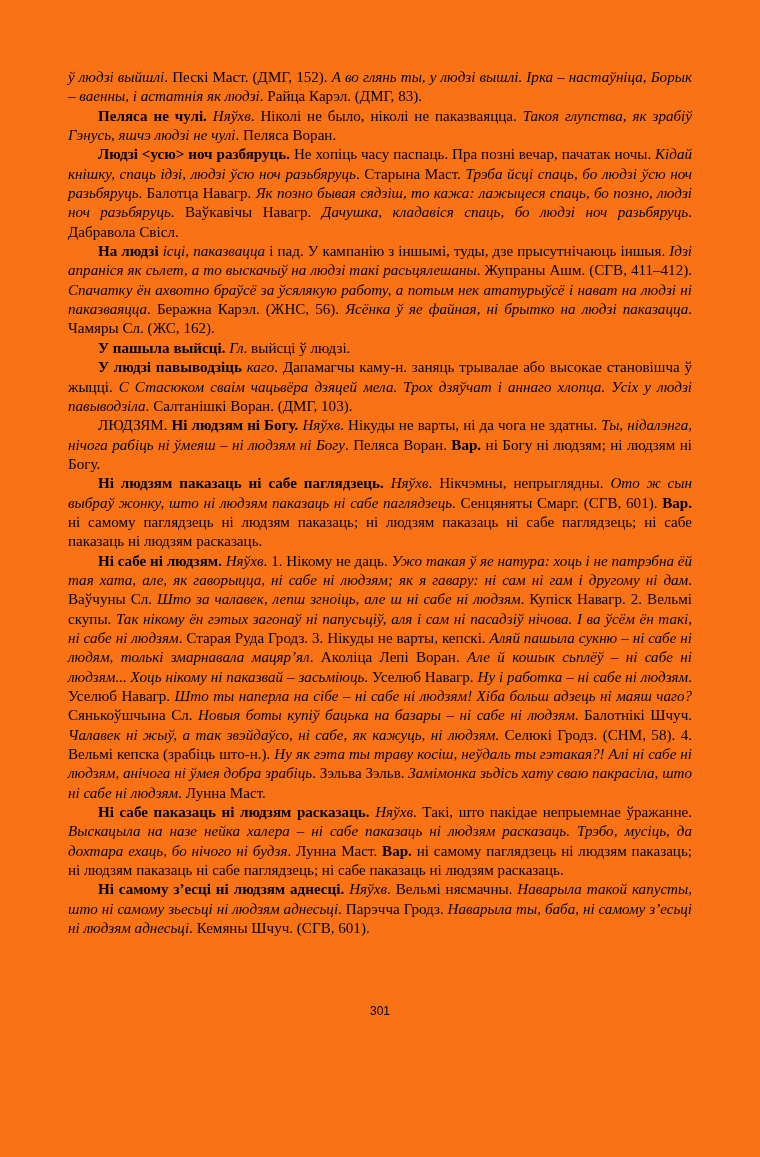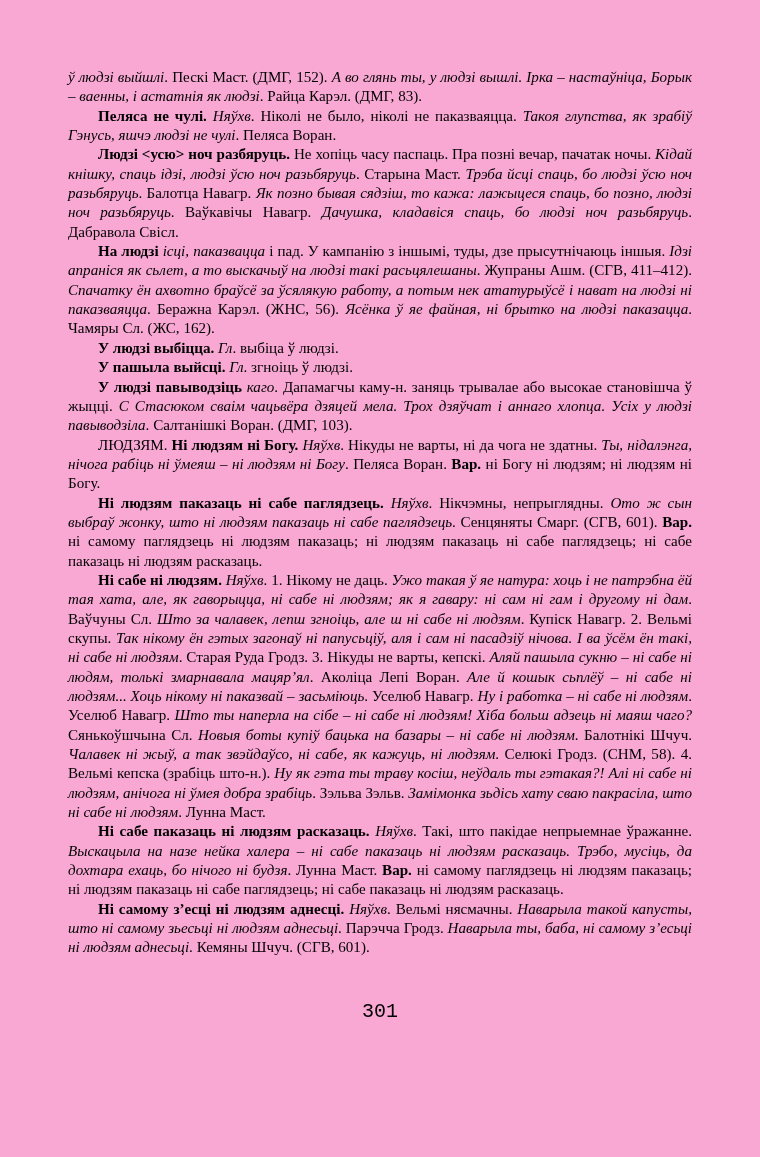--- a/index.html
+++ b/index.html
@@ -14,21 +14,21 @@
     font-family: "Liberation Serif", "DejaVu Serif", serif;
     color: #000000;
     -webkit-font-smoothing: antialiased;
   }
 
   .page {
     position: relative;
     width: 760px;
     height: 1157px;
     box-sizing: border-box;
-    background: #f9a8d4;
+    background: #f97316;
     overflow: hidden;
   }
 
   .text-column {
     position: absolute;
     left: 68px;
     top: 68px;
     width: 624px;
     text-align: justify;
     text-justify: inter-word;
@@ -52,38 +52,37 @@
   .r-bold    { font-weight: bold;  font-style: normal; }
   .r-italic  { font-style: italic; font-weight: normal; }
   .r-bold-italic { font-weight: bold; }
 
   .page-number {
     position: absolute;
     left: 0;
     top: 1002px;
     width: 760px;
     text-align: center;
-    font-size: 20px;
+    font-size: 12px;
     line-height: 19px;
-    font-family: Liberation Mono, monospace;
+    font-family: Liberation Sans, sans-serif;
   }
 </style>
 </head>
 <body>
 
 <div class="page">
 
   <div class="text-column" id="body-text">
 
   <p class="para no-indent"><span class="r-italic">ў людзі выйшлі</span><span class="r-plain">. Пескі Маст. (ДМГ, 152). </span><span class="r-italic">А во глянь ты, у людзі вышлі. Ірка – настаўніца, Борык – ваенны, і астатнія як людзі</span><span class="r-plain">. Райца Карэл. (ДМГ, 83).</span></p>
       <p class="para"><span class="r-bold">Пеляса не чулі.</span><span class="r-plain"> </span><span class="r-italic">Няўхв</span><span class="r-plain">. Ніколі не было, ніколі не паказваяцца. </span><span class="r-italic">Такоя глупства, як зрабіў Гэнусь, яшчэ людзі не чулі</span><span class="r-plain">. Пеляса Воран.</span></p>
       <p class="para"><span class="r-bold">Людзі &lt;усю&gt; ноч разбяруць.</span><span class="r-plain"> Не хопіць часу паспаць. Пра  позні вечар, пачатак ночы. </span><span class="r-italic">Кідай кнішку, спаць ідзі, людзі ўсю ноч разьбяруць</span><span class="r-plain">. Старына Маст. </span><span class="r-italic">Трэба йсці спаць, бо людзі ўсю ноч разьбяруць</span><span class="r-plain">. Балотца Навагр. </span><span class="r-italic">Як позно бывая сядзіш, то кажа: лажыцеся спаць, бо позно, людзі ноч разьбяруць</span><span class="r-plain">. Ваўкавічы Навагр. </span><span class="r-italic">Дачушка, кладавіся спаць, бо людзі ноч разьбяруць</span><span class="r-plain">. Дабравола Свісл.</span></p>
       <p class="para"><span class="r-bold">На людзі</span><span class="r-plain"> </span><span class="r-italic">ісці, паказвацца</span><span class="r-plain"> і пад. У кампанію з іншымі, туды, дзе прысутнічаюць іншыя. </span><span class="r-italic">Ідзі апраніся як сьлет, а то выскачыў на людзі такі расьцялешаны</span><span class="r-plain">. Жупраны Ашм. (СГВ, 411–412). </span><span class="r-italic">Спачатку ён ахвотно браўсё за ўсялякую работу, а потым нек ататурыўсё і нават на людзі ні паказваяцца</span><span class="r-plain">. Беражна Карэл. (ЖНС, 56). </span><span class="r-italic">Ясёнка ў яе файная, ні брытко на людзі паказацца</span><span class="r-plain">. Чамяры Сл. (ЖС, 162).</span></p>
-      <p class="para"><span class="r-bold">У людзі выбіцца.</span><span class="r-plain"> </span><span class="r-italic">Гл</span><span class="r-plain">. выбіца ў людзі.</span></p>
-      <p class="para"><span class="r-bold">У пашыла выйсці.</span><span class="r-plain"> </span><span class="r-italic">Гл</span><span class="r-plain">. згноіць ў людзі.</span></p>
+      <p class="para"><span class="r-bold">У пашыла выйсці.</span><span class="r-plain"> </span><span class="r-italic">Гл</span><span class="r-plain">. выйсці ў людзі.</span></p>
       <p class="para"><span class="r-bold">У людзі павыводзіць</span><span class="r-plain"> </span><span class="r-italic">каго</span><span class="r-plain">. Дапамагчы каму-н. заняць трывалае або высокае становішча ў жыцці. </span><span class="r-italic">С Стасюком сваім чацьвёра дзяцей мела. Трох дзяўчат і аннаго хлопца. Усіх у людзі павыводзіла</span><span class="r-plain">. Салтанішкі Воран. (ДМГ, 103).</span></p>
       <p class="para"><span class="r-plain">ЛЮДЗЯМ. </span><span class="r-bold">Ні людзям ні Богу.</span><span class="r-plain"> </span><span class="r-italic">Няўхв</span><span class="r-plain">. Нікуды не варты, ні да чога не здатны. </span><span class="r-italic">Ты, нідалэнга, нічога рабіць ні ўмеяш – ні людзям ні Богу</span><span class="r-plain">. Пеляса Воран. </span><span class="r-bold-italic">Вар.</span><span class="r-plain"> ні Богу ні людзям; ні людзям ні Богу.</span></p>
       <p class="para"><span class="r-bold">Ні людзям паказаць ні сабе паглядзець.</span><span class="r-plain"> </span><span class="r-italic">Няўхв</span><span class="r-plain">. Нікчэмны, непрыглядны. </span><span class="r-italic">Ото ж сын выбраў жонку, што ні людзям паказаць ні сабе паглядзець</span><span class="r-plain">. Сенцяняты Смарг. (СГВ, 601). </span><span class="r-bold-italic">Вар.</span><span class="r-plain"> ні самому паглядзець ні людзям паказаць; ні людзям паказаць ні сабе паглядзець; ні сабе паказаць ні людзям расказаць.</span></p>
       <p class="para"><span class="r-bold">Ні сабе ні людзям.</span><span class="r-plain"> </span><span class="r-italic">Няўхв</span><span class="r-plain">. 1. Нікому не даць. </span><span class="r-italic">Ужо такая ў яе натура: хоць і не патрэбна ёй тая хата, але, як гаворыцца, ні сабе ні людзям; як я гавару: ні сам ні гам і другому ні дам</span><span class="r-plain">. Ваўчуны Сл. </span><span class="r-italic">Што за чалавек, лепш згноіць, але ш ні сабе ні людзям</span><span class="r-plain">. Купіск Навагр.  2. Вельмі скупы. </span><span class="r-italic">Так нікому ён гэтых загонаў ні папусьціў, аля і сам ні пасадзіў нічова. І ва  ўсём ён такі, ні сабе ні людзям</span><span class="r-plain">. Старая Руда Гродз.  3. Нікуды не варты, кепскі. </span><span class="r-italic">Аляй пашыла сукню – ні сабе ні людям, толькі змарнавала мацяр’ял</span><span class="r-plain">. Аколіца Лепі Воран. </span><span class="r-italic">Але й кошык сьплёў – ні сабе ні людзям... Хоць нікому ні паказвай – засьміюць</span><span class="r-plain">. Уселюб Навагр. </span><span class="r-italic">Ну і работка – ні сабе ні людзям</span><span class="r-plain">. Уселюб Навагр. </span><span class="r-italic">Што ты наперла на сібе – ні сабе ні людзям! Хіба больш адзець ні маяш чаго?</span><span class="r-plain"> Сянькоўшчына Сл. </span><span class="r-italic">Новыя боты купіў бацька на базары – ні сабе ні людзям</span><span class="r-plain">. Балотнікі Шчуч. </span><span class="r-italic">Чалавек ні жыў, а так звэйдаўсо, ні сабе, як кажуць, ні людзям</span><span class="r-plain">. Селюкі Гродз. (СНМ, 58). 4. Вельмі кепска (зрабіць што-н.). </span><span class="r-italic">Ну як гэта ты траву косіш, неўдаль ты гэтакая?! Алі ні сабе ні людзям, анічога ні ўмея добра зрабіць</span><span class="r-plain">. Зэльва Зэльв. </span><span class="r-italic">Замімонка зьдісь хату сваю пакрасіла, што ні сабе ні людзям</span><span class="r-plain">. Лунна Маст.</span></p>
       <p class="para"><span class="r-bold">Ні сабе паказаць ні людзям расказаць.</span><span class="r-plain"> </span><span class="r-italic">Няўхв</span><span class="r-plain">. Такі, што пакідае непрыемнае ўражанне. </span><span class="r-italic">Выскацыла на назе нейка халера – ні сабе паказаць ні людзям расказаць. Трэбо, мусіць, да дохтара ехаць, бо нічого ні будзя</span><span class="r-plain">. Лунна Маст. </span><span class="r-bold-italic">Вар.</span><span class="r-plain"> ні самому паглядзець ні людзям паказаць; ні людзям паказаць ні сабе паглядзець; ні сабе паказаць ні людзям расказаць.</span></p>
       <p class="para"><span class="r-bold">Ні самому з’есці ні людзям аднесці.</span><span class="r-plain"> </span><span class="r-italic">Няўхв</span><span class="r-plain">. Вельмі нясмачны. </span><span class="r-italic">Наварыла такой капусты, што ні самому зьесьці  ні людзям аднесьці</span><span class="r-plain">. Парэчча Гродз. </span><span class="r-italic">Наварыла ты, баба, ні самому з’есьці ні людзям аднесьці</span><span class="r-plain">. Кемяны Шчуч. (СГВ, 601).</span></p>
     </div>
 
   <div class="page-number">301</div>
 

